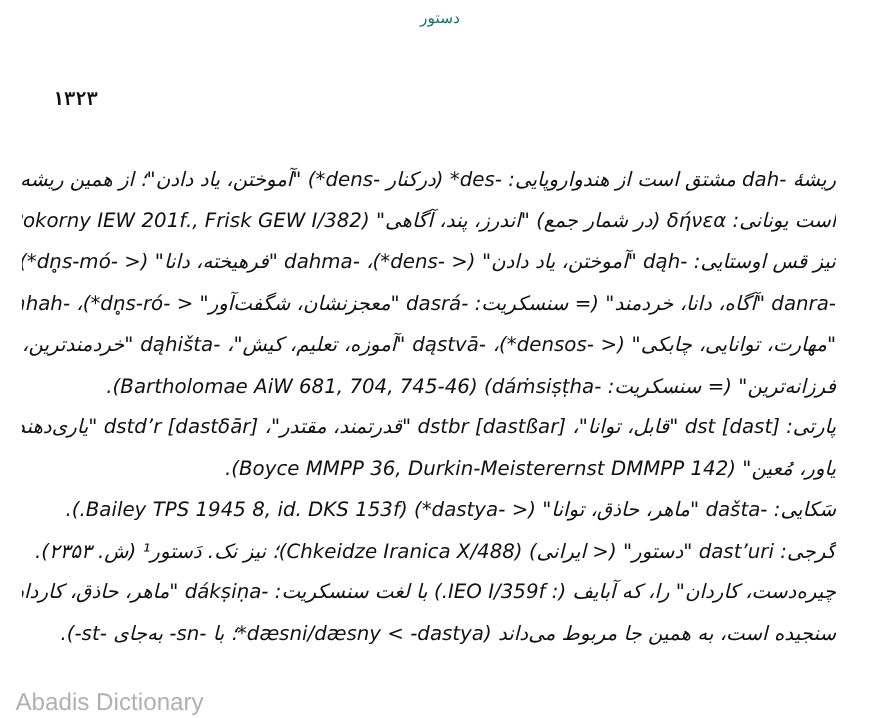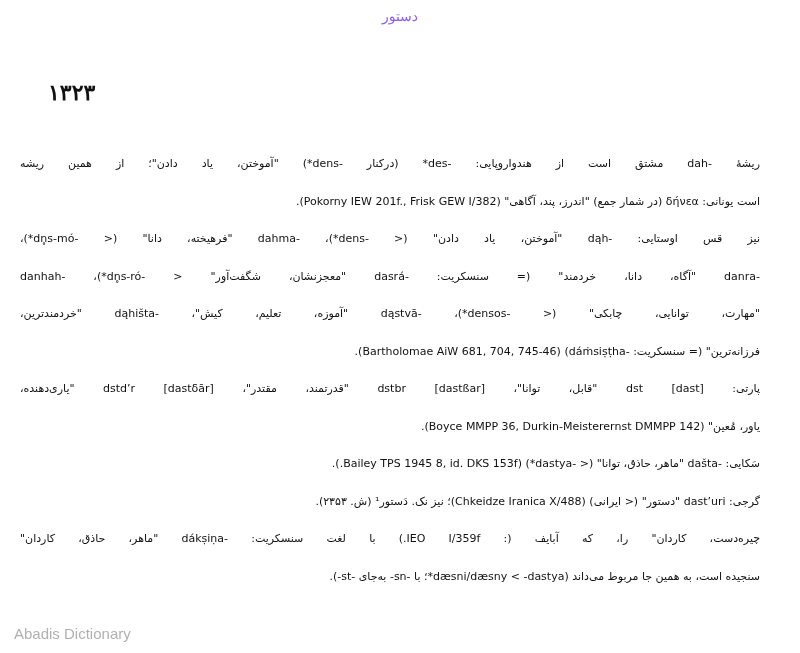--- a/index.html
+++ b/index.html
@@ -2,48 +2,48 @@
 <html><head>
 <meta charset="utf-8">
 <style>
   html, body { margin: 0; padding: 0; background: #ffffff; }
   body {
     width: 800px; height: 653px; position: relative; overflow: hidden;
     font-family: "DejaVu Serif", serif; color: #111111;
   }
   .top-title {
     position: absolute; top: 8px; left: 0; width: 800px; text-align: center;
-    font-family: Liberation Sans, sans-serif; font-size: 14px; color: #8b5cf6;
+    font-family: Liberation Sans, sans-serif; font-size: 14px; color: #0f766e;
     direction: rtl;
   }
   .page-header {
     position: absolute; top: 82px; left: 40px; right: 40px; height: 24px;
     direction: rtl;
   }
   .book-title {
     position: absolute; right: 0; top: 0;
     font-family: "DejaVu Sans", sans-serif; font-weight: bold; font-size: 15px;
   }
   .page-number {
     position: absolute; left: 8px; top: -2px;
-    font-family: Liberation Sans, sans-serif; font-weight: bold; font-size: 22px;
+    font-family: Liberation Mono, monospace; font-weight: bold; font-size: 17px;
   }
   .body-text {
     position: absolute; top: 145px; left: 20px; right: 40px;
     direction: rtl; text-align: justify;
   }
   .line {
     height: 37.5px; line-height: 37.5px; white-space: nowrap;
-    font-family: "DejaVu Sans", sans-serif; font-size: 11px;
-    text-align-last: justify; text-align: justify; overflow: hidden;
+    font-family: "DejaVu Sans", sans-serif; font-size: 18px;
+    text-align-last: justify; text-align: justify; overflow: hidden; font-style: italic;
   }
   .line.last { text-align-last: right; }
   .watermark {
     position: absolute; left: 14px; top: 625px;
-    font-family: "Liberation Sans", sans-serif; font-size: 15px;
+    font-family: "Liberation Sans", sans-serif; font-size: 22px;
     color: rgba(150,150,150,0.75);
   }
 </style>
 </head>
 <body>
 
 <div class="top-title">دستور</div>
 
 <div class="page-header">
   <span class="page-number">۱۳۲۳</span>

